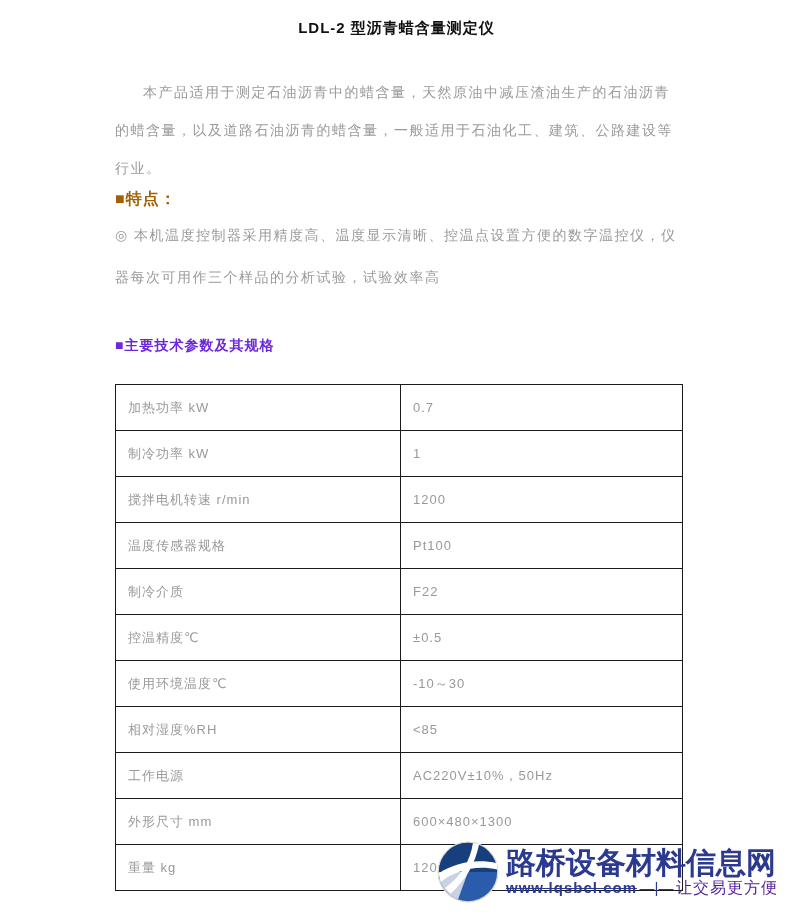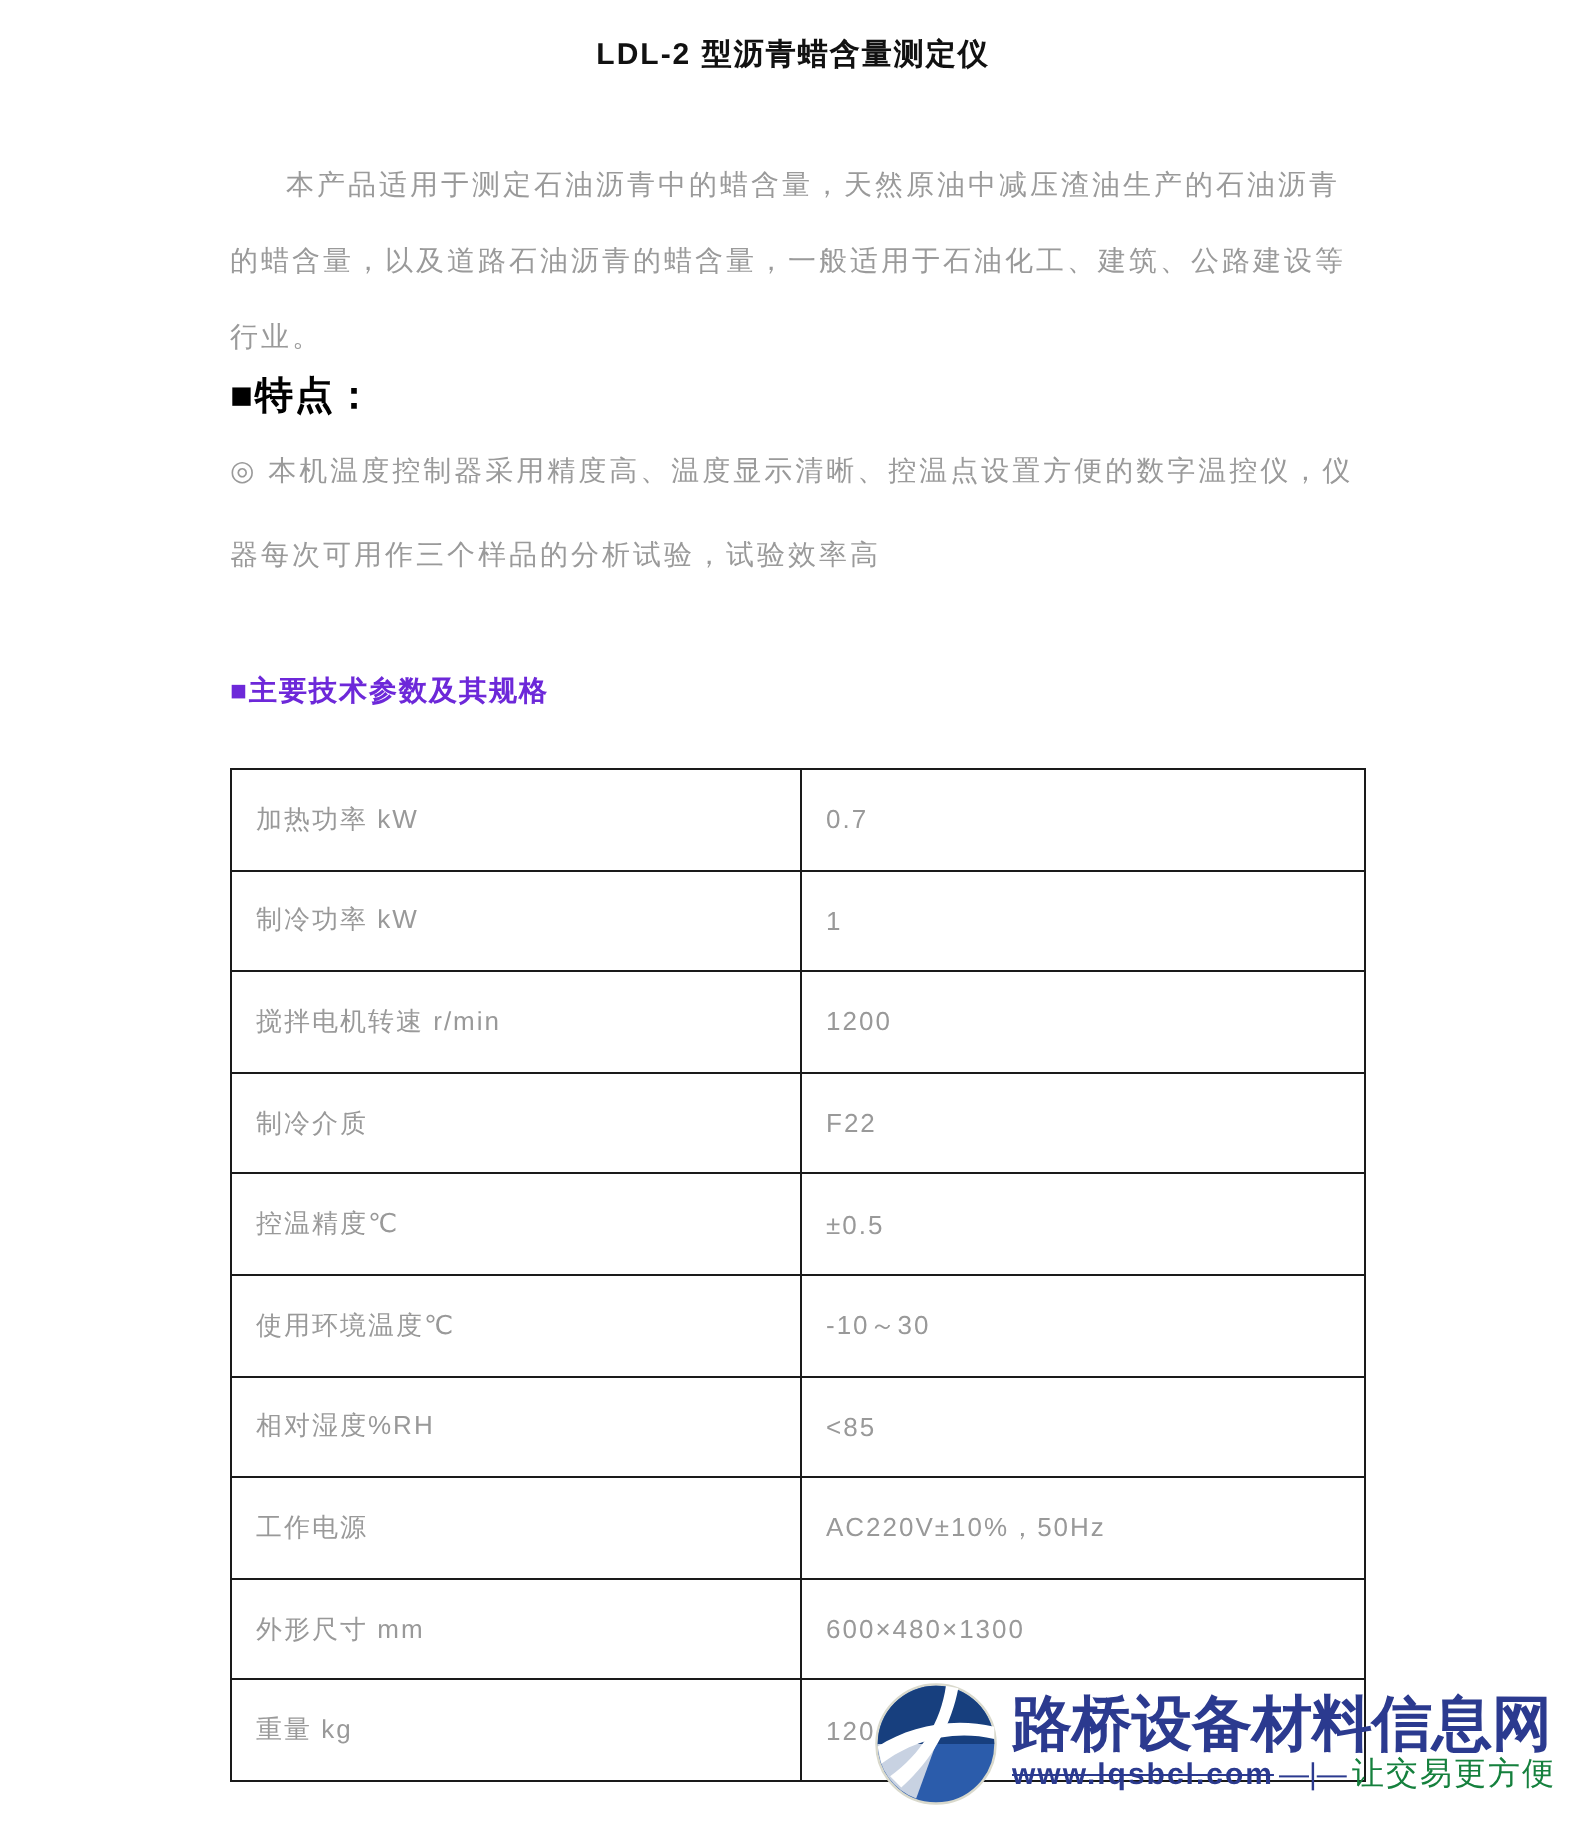--- a/index.html
+++ b/index.html
@@ -18,21 +18,21 @@
   }
 
   .intro {
     position: absolute; top: 73px; left: 115px; width: 570px;
     font-size: 14px; line-height: 38px; color: #9a9a9a;
     letter-spacing: 1.5px; text-indent: 2em;
   }
 
   .feat-heading {
     position: absolute; top: 190px; left: 115px;
-    font-size: 19px; font-weight: bold; color: #000000;
+    font-size: 16px; font-weight: bold; color: #a16207;
     letter-spacing: 1px; line-height: 18px;
   }
 
   .feature {
     position: absolute; top: 214px; left: 115px; width: 570px;
     font-size: 14px; line-height: 42px; color: #9a9a9a;
     letter-spacing: 1.5px;
   }
 
   .spec-heading {
@@ -68,21 +68,21 @@
     font-size: 30px; font-weight: bold; line-height: 30px;
     letter-spacing: 0px;
   }
   .wm-sub {
     display: flex; justify-content: space-between;
     width: 272px; margin-top: 2px;
     font-size: 15px; line-height: 16px;
   }
   .wm-url { text-decoration: line-through; letter-spacing: 1px; font-weight: bold; }
   .wm-sep { font-weight: normal; }
-  .wm-slogan { color: #15803d; font-size: 16px; letter-spacing: 1px; }
+  .wm-slogan { color: #4c1d95; font-size: 16px; letter-spacing: 1px; }
 </style>
 </head>
 <body>
 
 <div class="page">
 
   <h1 class="page-title">LDL-2 型沥青蜡含量测定仪</h1>
 
   <p class="intro">本产品适用于测定石油沥青中的蜡含量，天然原油中减压渣油生产的石油沥青的蜡含量，以及道路石油沥青的蜡含量，一般适用于石油化工、建筑、公路建设等行业。</p>
 
@@ -102,20 +102,24 @@
         <td>加热功率 kW</td>
         <td>0.7</td>
       </tr>
       <tr>
         <td>制冷功率 kW</td>
         <td>1</td>
       </tr>
       <tr>
         <td>搅拌电机转速 r/min</td>
         <td>1200</td>
+      </tr>
+      <tr>
+        <td>温度传感器规格</td>
+        <td>Pt100</td>
       </tr>
       <tr>
         <td>制冷介质</td>
         <td>F22</td>
       </tr>
       <tr>
         <td>控温精度℃</td>
         <td>±0.5</td>
       </tr>
       <tr>

